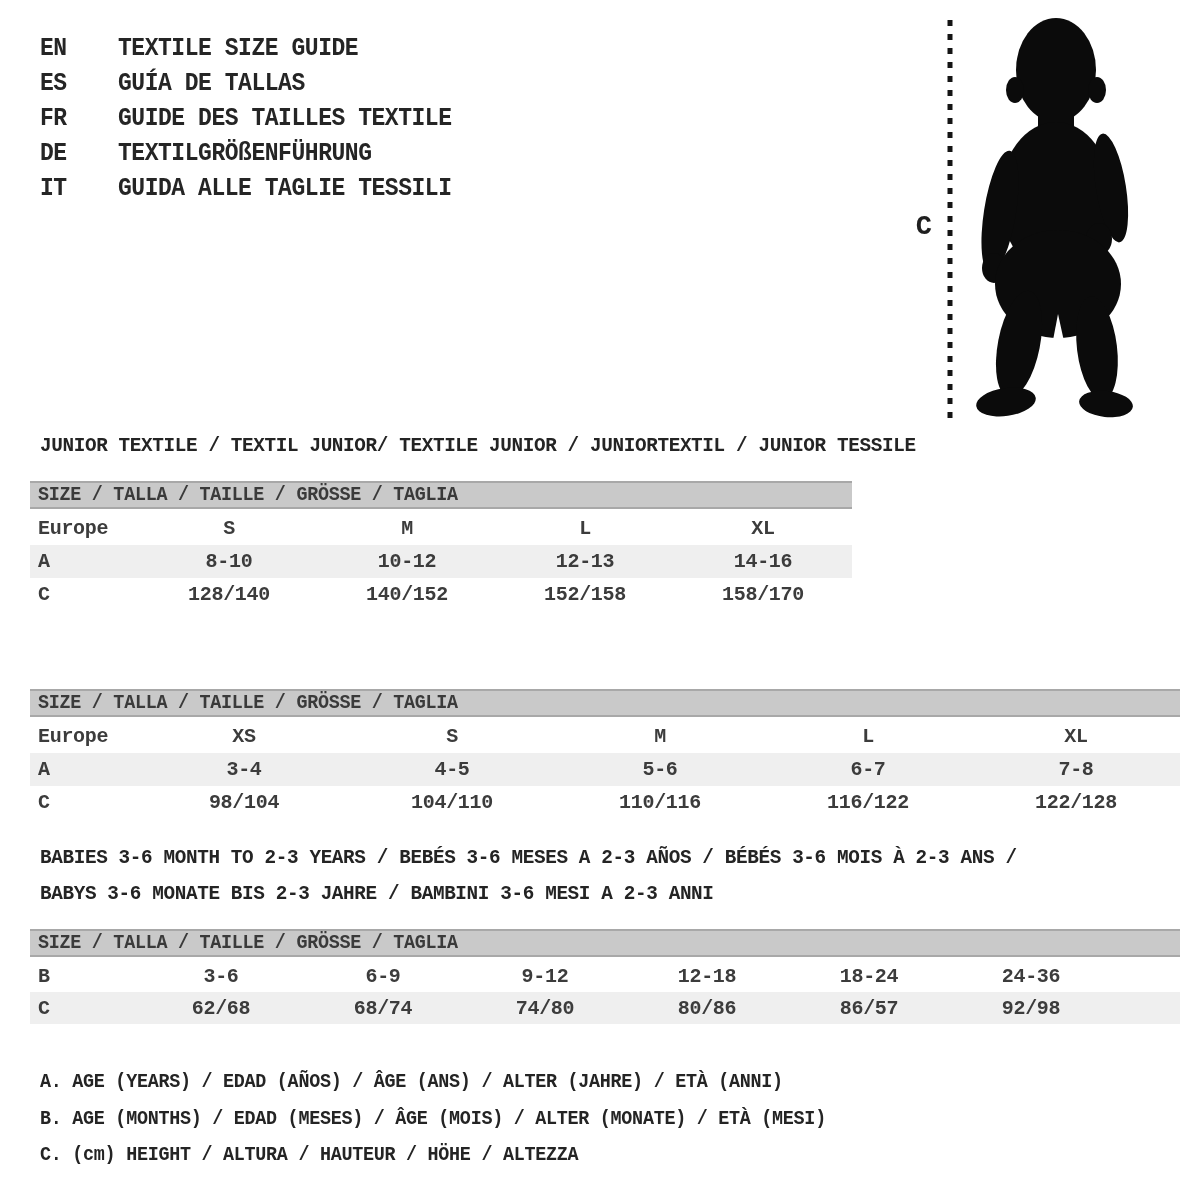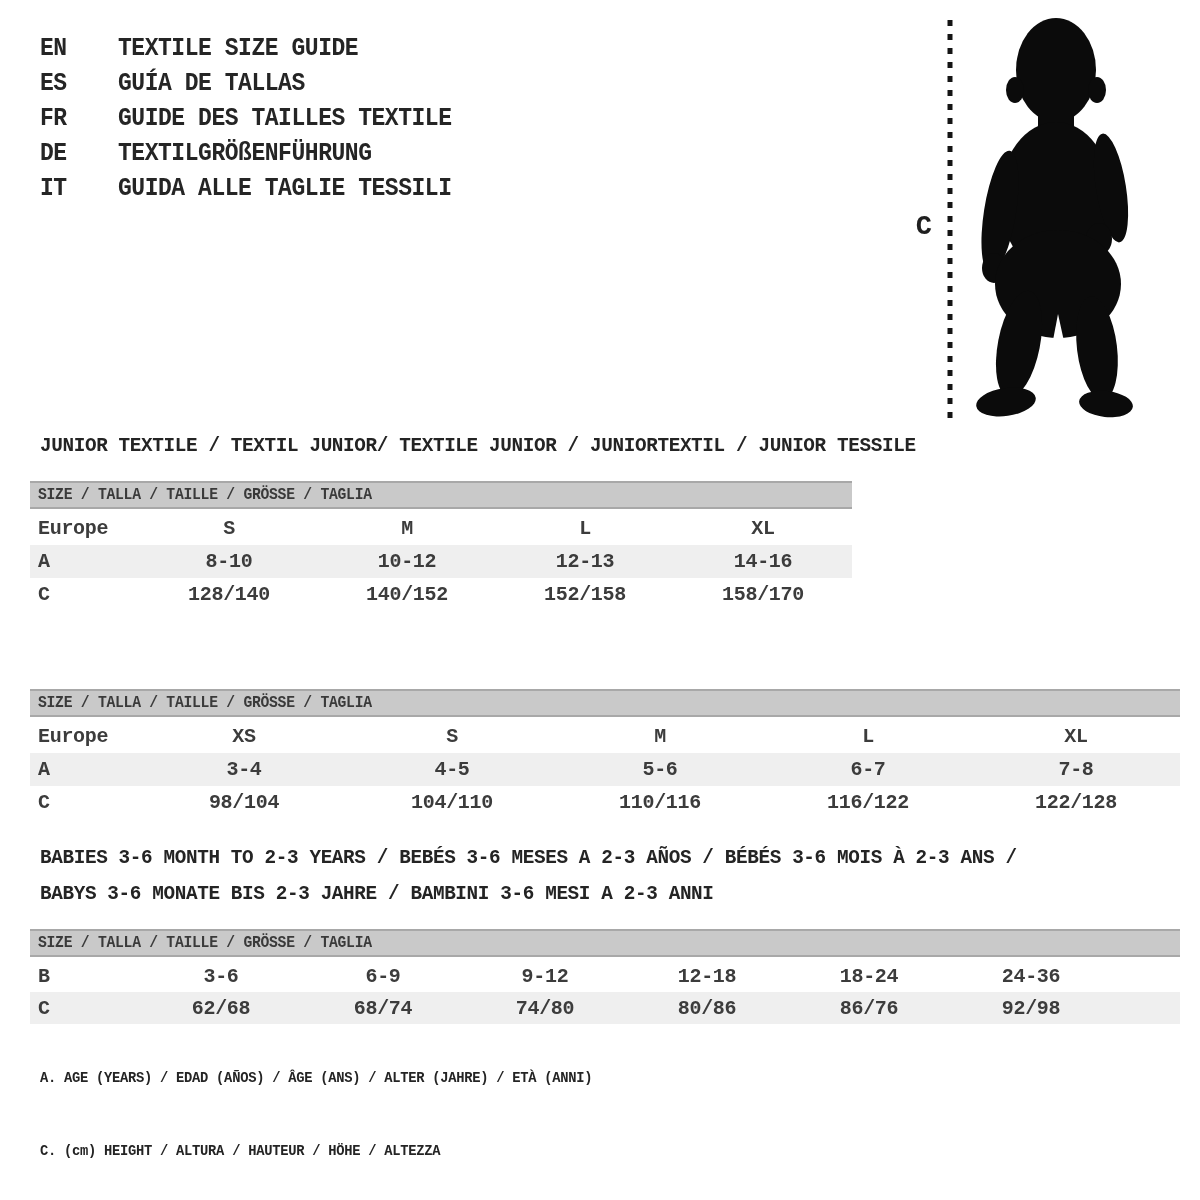--- a/index.html
+++ b/index.html
@@ -25,30 +25,30 @@
   
   .sec-title{position:absolute;left:40px;font-size:21px;font-weight:700;
     letter-spacing:-.4px;white-space:nowrap;color:#242424;}
   .sec-title .subsz{font-size:14px;vertical-align:-4px;font-weight:700;}
 
   
   .bar{position:absolute;left:30px;height:28px;box-sizing:border-box;
     background:var(--bar_gray,#c9c9c9);
     border-top:2px solid var(--bar_border,#a8a8a8);
     border-bottom:2px solid var(--bar_border,#a8a8a8);
-    line-height:24px;padding-left:8px;font-size:16px;font-weight:700;
+    line-height:24px;padding-left:8px;font-size:20px;font-weight:700;
     letter-spacing:-.3px;color:#3a3a3a;white-space:nowrap;}
   .trow{position:absolute;left:30px;display:flex;align-items:center;box-sizing:border-box;
     font-size:20px;font-weight:700;letter-spacing:-.3px;color:#3c3c3c;}
   .trow.alt{background:var(--row_alt,#efefef);}
   .rlabel{width:110px;padding-left:8px;box-sizing:border-box;}
   .cell{flex:1;text-align:center;}
 
   
-  .legend-line{position:absolute;left:40px;font-size:15px;font-weight:700;
+  .legend-line{position:absolute;left:40px;font-size:20px;font-weight:700;
     letter-spacing:-.3px;white-space:nowrap;color:#242424;}
 </style>
 </head>
 <body>
 
 <div class="page">
 
   <div>
     <div class="lang-row" style="top:36px">
       <span class="code cond">EN</span>
@@ -171,24 +171,27 @@
     <span class="cell">12-18</span>
     <span class="cell">18-24</span>
     <span class="cell">24-36</span>
   </div>
   <div class="trow alt" style="top:992px;width:1150px;height:32px;padding-right:68px">
     <span class="rlabel">C</span>
     <span class="cell">62/68</span>
     <span class="cell">68/74</span>
     <span class="cell">74/80</span>
     <span class="cell">80/86</span>
-    <span class="cell">86/76</span>
+    <span class="cell">86/57</span>
     <span class="cell">92/98</span>
   </div>
 
   <div class="legend-line" style="top:1070px">
     <span class="cond">A. AGE (YEARS) / EDAD (AÑOS) / ÂGE (ANS) / ALTER (JAHRE) / ETÀ (ANNI)</span>
+  </div>
+  <div class="legend-line" style="top:1107px">
+    <span class="cond">B. AGE (MONTHS) / EDAD (MESES) / ÂGE (MOIS) / ALTER (MONATE) / ETÀ (MESI)</span>
   </div>
   <div class="legend-line" style="top:1143px">
     <span class="cond">C. (cm) HEIGHT / ALTURA / HAUTEUR / HÖHE / ALTEZZA</span>
   </div>
 
 </div>
 
 </body></html>

